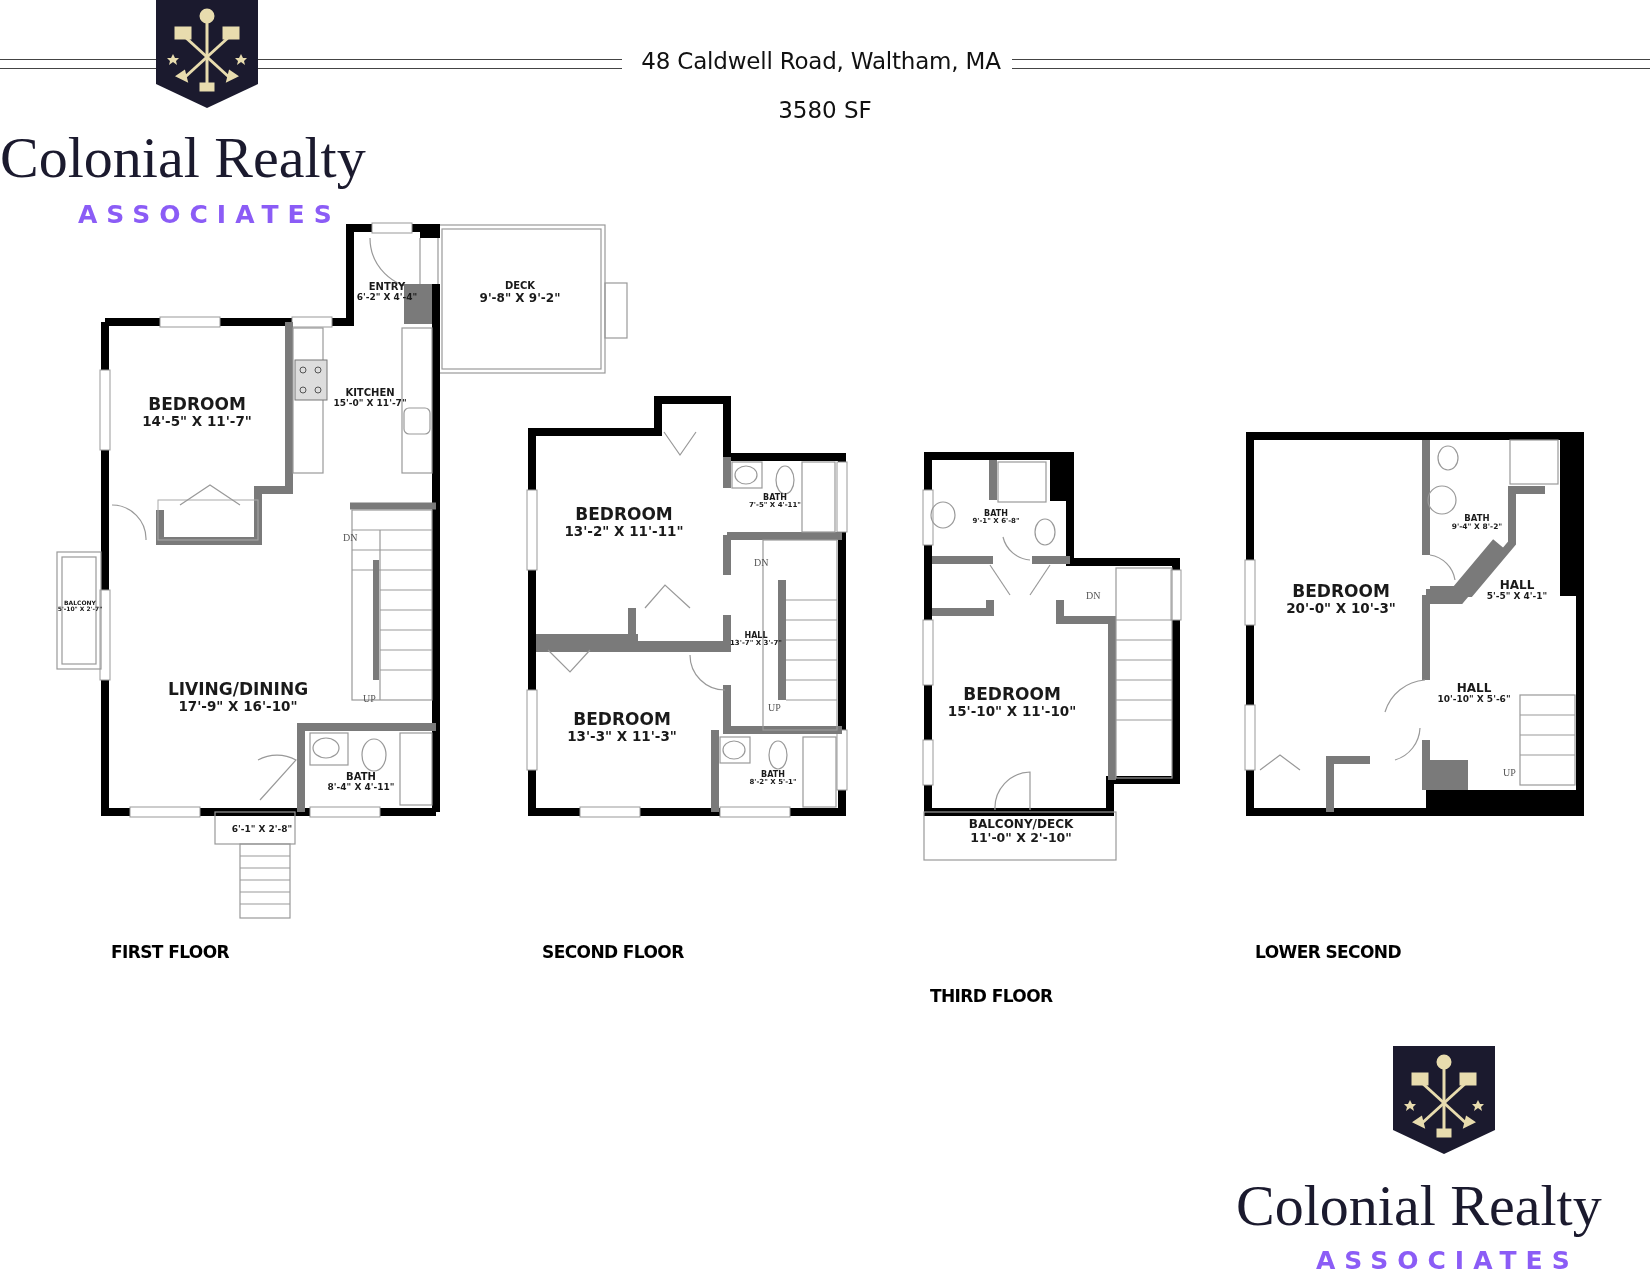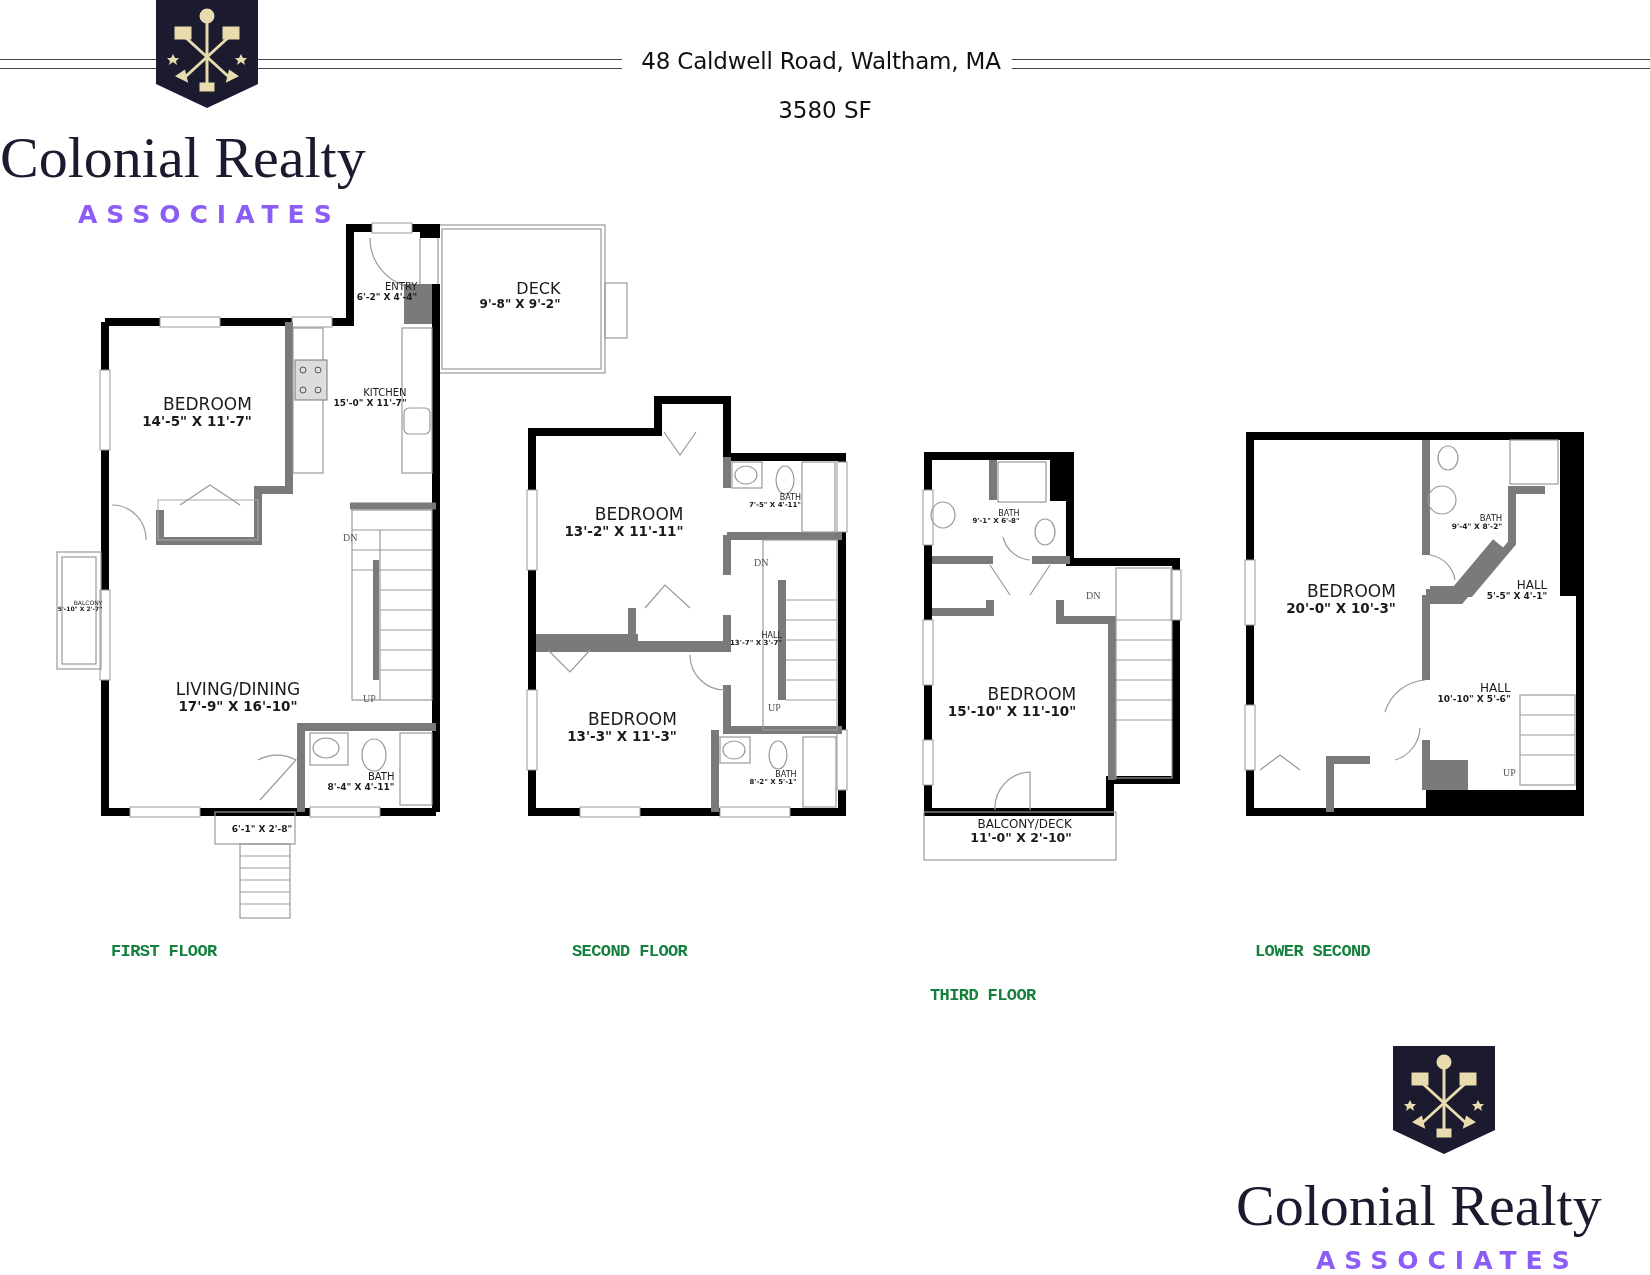--- a/index.html
+++ b/index.html
@@ -8,30 +8,30 @@
   .rule { position:absolute; height:0; border-top:1.5px solid #444; }
   .hdr-addr { position:absolute; left:622px; top:48px; width:398px; text-align:center;
               font-family:"DejaVu Sans", sans-serif; font-size:23px; color:#111; white-space:nowrap; letter-spacing:-0.2px;}
   .hdr-sf { position:absolute; left:740px; top:97px; width:170px; text-align:center;
             font-size:23px; color:#111; }
   .brand-name { position:absolute; font-family:"Liberation Serif","DejaVu Serif",serif; color:#1b1a2e; white-space:nowrap; }
   .brand-sub { position:absolute; font-family:"DejaVu Sans", sans-serif; font-weight:bold; color:#8b5cf6; letter-spacing:9px; white-space:nowrap; }
   .shield { position:absolute; }
   .plan { position:absolute; left:0; top:0; }
   .room-lbl { position:absolute; text-align:center; font-family:"DejaVu Sans", sans-serif; color:#1a1a1a; white-space:nowrap; transform:translateX(-50%); line-height:1.05; }
-  .room-lbl .nm { font-weight:normal; display:block;text-align:right; }
+  .room-lbl .nm { font-weight:bold; display:block; }
   .room-lbl .dm { font-weight:bold; display:block; }
   .lg .nm { font-size:17px; }
   .lg .dm { font-size:13.5px; }
   .sm .nm { font-size:10px; }
   .sm .dm { font-size:9px; }
   .xs .nm { font-size:6px; }
   .xs .dm { font-size:6px; }
   .tiny { position:absolute; font-size:10px; color:#555;font-family:Liberation Serif, serif; }
-  .floor-lbl { position:absolute; top:942px; font-size:17px; font-weight:bold; color:#15803d; letter-spacing:-0.6px; white-space:nowrap;font-family:Liberation Mono, monospace; }
+  .floor-lbl { position:absolute; top:942px; font-size:17px; font-weight:bold; color:#000000; letter-spacing:-0.6px; white-space:nowrap; }
 </style>
 </head>
 <body>
 
 <div class="rule" style="left:0;top:59px;width:160px;"></div>
 <div class="rule" style="left:0;top:68px;width:160px;"></div>
 <div class="rule" style="left:256px;top:59px;width:366px;"></div>
 <div class="rule" style="left:256px;top:68px;width:366px;"></div>
 <div class="rule" style="left:1012px;top:59px;width:638px;"></div>
 <div class="rule" style="left:1012px;top:68px;width:638px;"></div>
@@ -251,21 +251,21 @@
         <line x1="1520" y1="755" x2="1575" y2="755"></line>
       </g>
   </g>
 </svg>
 
 <div class="room-lbl sm" style="left:387px;top:282px;">
     <span class="nm">ENTRY</span>
     <span class="dm">6'-2" X 4'-4"</span>
   </div>
 <div class="room-lbl" style="left:520px;top:281px;">
-    <span class="nm" style="font-size:16px;">DECK</span>
+    <span class="nm" style="font-size:10px;">DECK</span>
     <span class="dm" style="font-size:12px;">9'-8" X 9'-2"</span>
   </div>
 <div class="room-lbl sm" style="left:364px;top:388px;padding-left:12px;">
     <span class="nm">KITCHEN</span>
     <span class="dm">15'-0" X 11'-7"</span>
   </div>
 <div class="room-lbl lg" style="left:197px;top:396px;">
     <span class="nm">BEDROOM</span>
     <span class="dm">14'-5" X 11'-7"</span>
   </div>
@@ -336,21 +336,21 @@
     <span class="nm" style="font-size:12px;">HALL</span>
     <span class="dm">5'-5" X 4'-1"</span>
   </div>
 <div class="room-lbl sm" style="left:1474px;top:682px;">
     <span class="nm" style="font-size:12px;">HALL</span>
     <span class="dm">10'-10" X 5'-6"</span>
   </div>
 <div class="tiny" style="left:1503px;top:767px;">UP</div>
 
 <div class="floor-lbl" style="left:111px;">FIRST FLOOR</div>
-<div class="floor-lbl" style="left:542px;margin-left:30px;">SECOND FLOOR</div>
+<div class="floor-lbl" style="left:542px;">SECOND FLOOR</div>
 <div class="floor-lbl" style="left:930px;margin-top:44px;">THIRD FLOOR</div>
 <div class="floor-lbl" style="left:1255px;">LOWER SECOND</div>
 
 <svg class="shield" style="left:1393px;top:1046px;" width="102" height="108" viewBox="0 0 102 108">
   <path d="M0 0 H102 V84 L51 108 L0 84 Z" fill="#1b1a2e"></path>
   <g stroke="#e8dcae" stroke-width="3" fill="#e8dcae">
     <line x1="51" y1="20" x2="51" y2="88"></line>
     <line x1="28" y1="36" x2="74" y2="78"></line>
     <line x1="74" y1="36" x2="28" y2="78"></line>
     <circle cx="51" cy="16" r="6"></circle>

